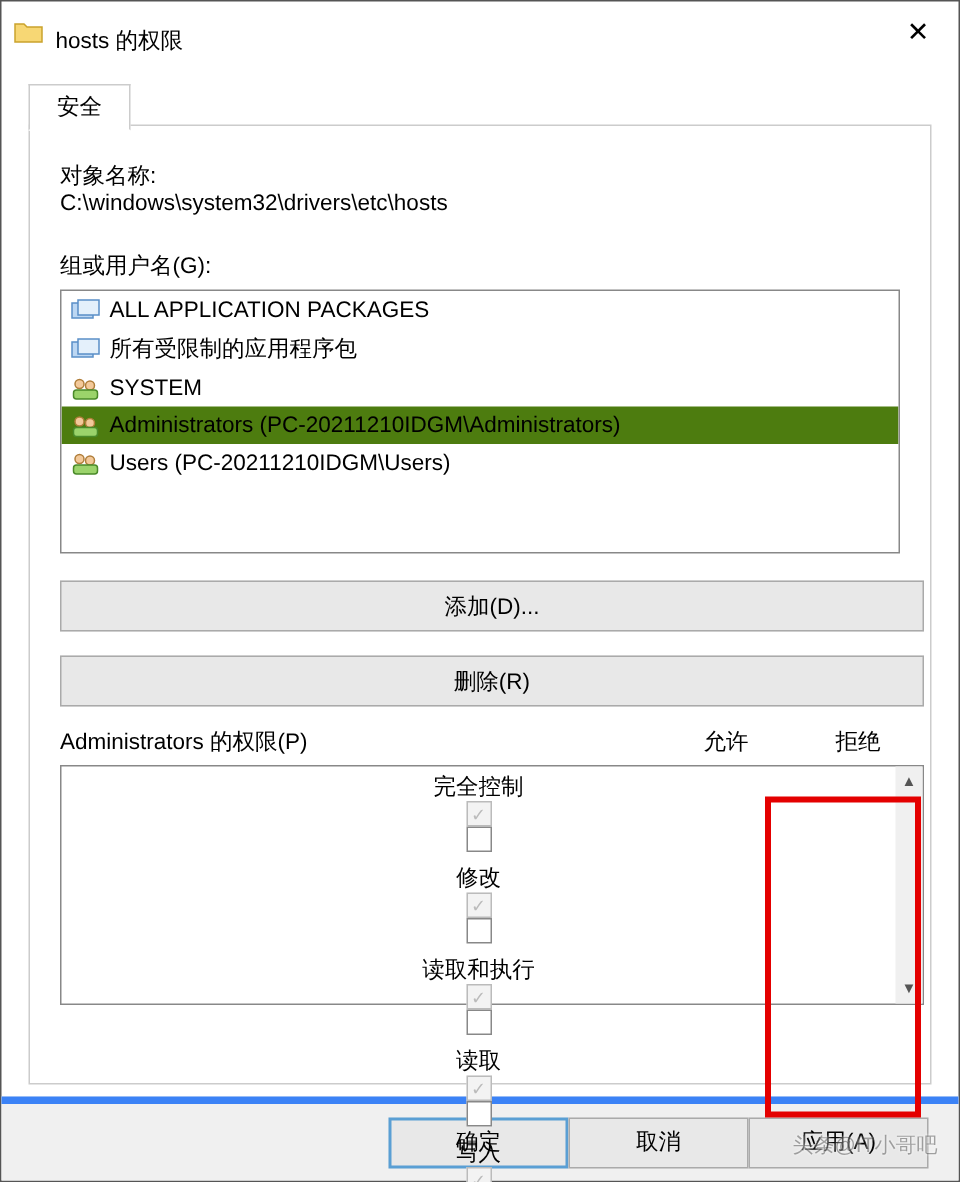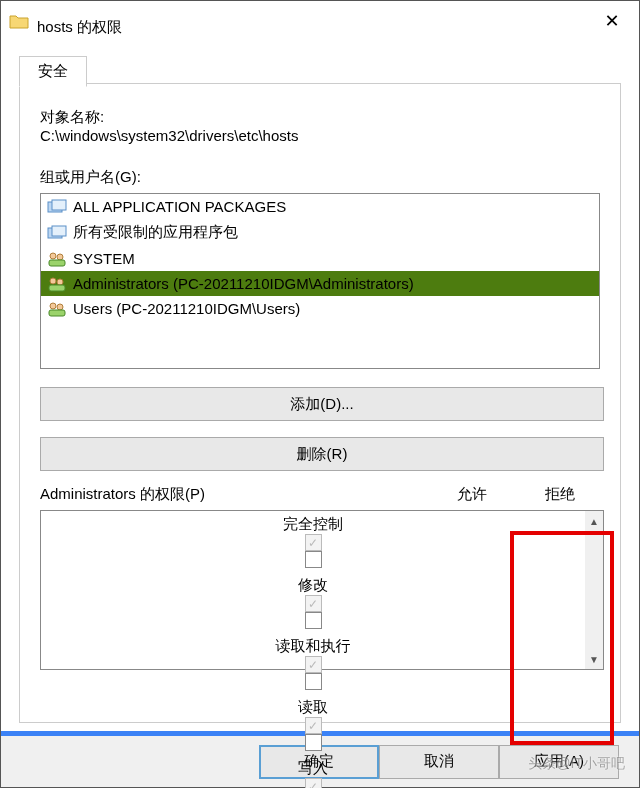--- a/index.html
+++ b/index.html
@@ -32,21 +32,21 @@
     font-size: 18px; font-weight: 300;
     cursor: pointer;
   }
   .content {
     flex: 1;
     padding: 14px 18px 0 18px;
   }
   .tab-area {
     border: 1px solid #ccc;
     position: relative;
-    padding: 20px 16px 20px 20px;
+    padding: 20px 4px 20px 20px;
     height: 640px;
   }
   .tab {
     position: absolute;
     top: -28px; left: -1px;
     border: 1px solid #ccc;
     border-bottom: 1px solid #fff;
     background: #fff;
     padding: 5px 18px;
     font-size: 15px;

